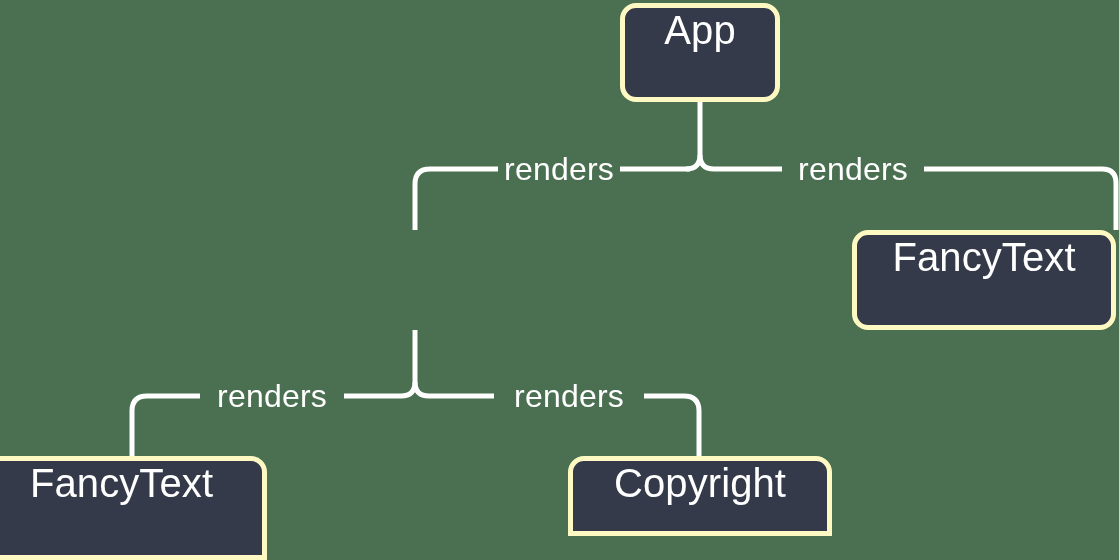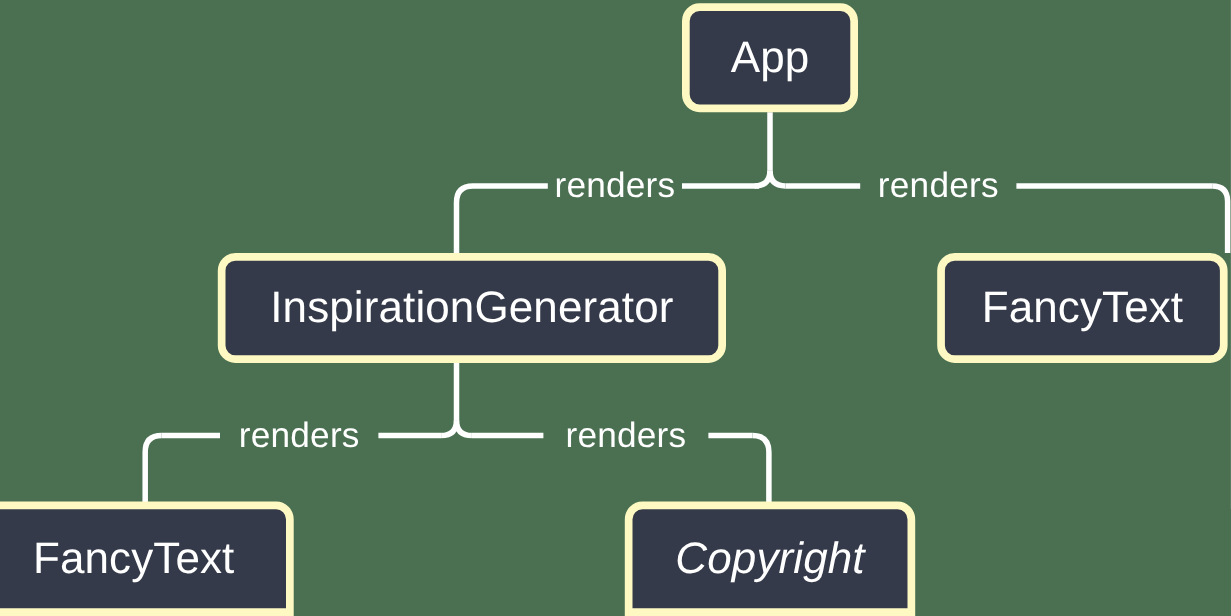--- a/index.html
+++ b/index.html
@@ -23,42 +23,41 @@
     position: absolute;
     left: 0;
     top: 0;
     width: 1119px;
     height: 560px;
   }
   .node {
     position: absolute;
     box-sizing: border-box;
     background: #343a49;
-    border: 7px solid #fef9c3;
+    border: 5px solid #fef9c3;
     border-radius: 16px;
     display: flex;
-    align-items: center;
     justify-content: center;
     color: #ffffff;
     font-size: 40px;
     font-weight: 400;
     letter-spacing: 0.1px;
     white-space: nowrap;
   }
   .node-label {
     color: #ffffff;
   }
   
   #node-app        { left: 620px; top: 3px;   width: 160px; height: 99px; }
   #node-inspiration{ left: 198px; top: 230px; width: 462px; height: 100px; }
   #node-fancytext-right { left: 852px; top: 230px; width: 264px; height: 100px; }
   #node-fancytext-left  { left: -24px; top: 456px; width: 291px; height: 104px;
                           border-bottom-left-radius: 0; border-bottom-right-radius: 0; }
-  #node-copyright  { left: 568px; top: 456px; width: 264px; height: 104px;
-                     border-bottom-left-radius: 0; border-bottom-right-radius: 0; font-style: italic; }
+  #node-copyright  { left: 568px; top: 456px; width: 264px; height: 80px;
+                     border-bottom-left-radius: 0; border-bottom-right-radius: 0; }
   .edge-label {
     position: absolute;
     color: #ffffff;
     font-size: 32px;
     font-weight: 400;
     letter-spacing: 0.2px;
     white-space: nowrap;
     transform: translate(-50%, -50%);
   }
   #edge-label-app-inspiration   { left: 559px; top: 169px; }
@@ -102,23 +101,20 @@
 
   <div class="edge-label" id="edge-label-app-inspiration">renders</div>
   <div class="edge-label" id="edge-label-app-fancytext">renders</div>
   <div class="edge-label" id="edge-label-ig-fancytext">renders</div>
   <div class="edge-label" id="edge-label-ig-copyright">renders</div>
 
   <div class="node" id="node-app">
     <span class="node-label">App</span>
   </div>
 
-  <div class="node" id="node-inspiration">
-    <span class="node-label">InspirationGenerator</span>
-  </div>
 
   <div class="node" id="node-fancytext-right">
     <span class="node-label">FancyText</span>
   </div>
 
   <div class="node" id="node-fancytext-left">
     <span class="node-label">FancyText</span>
   </div>
 
   <div class="node" id="node-copyright">

